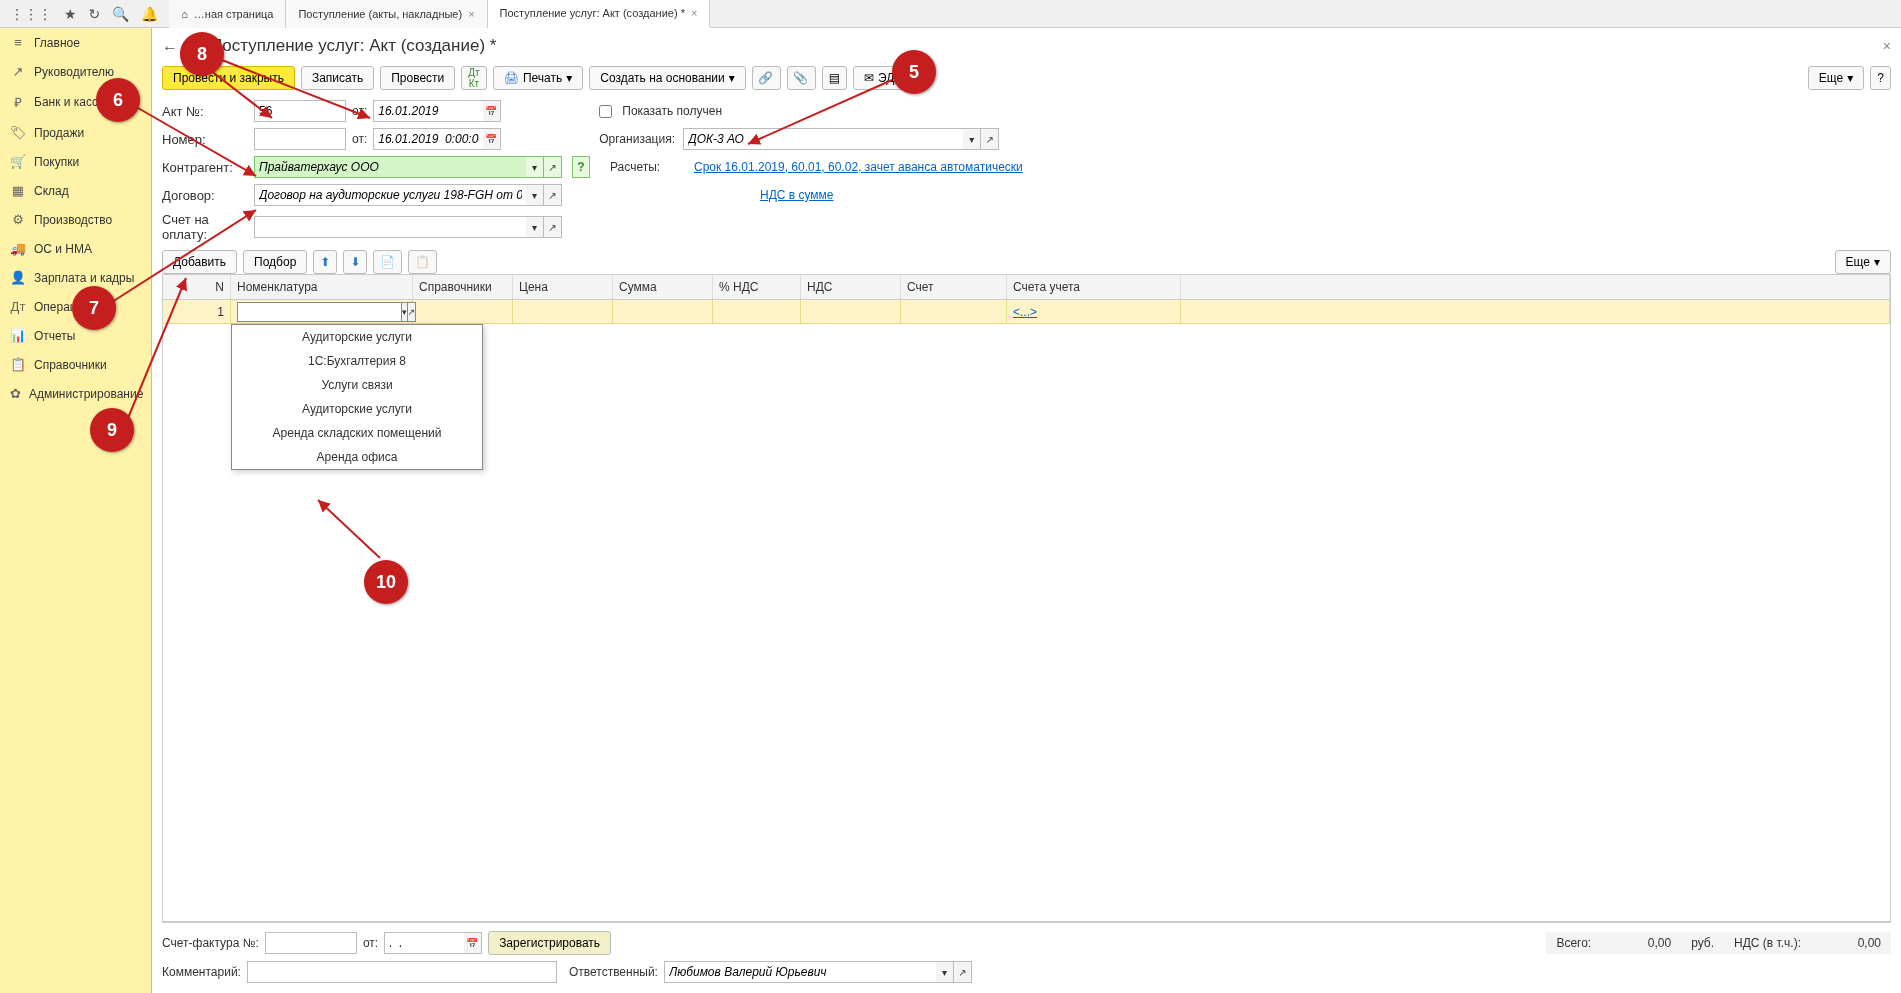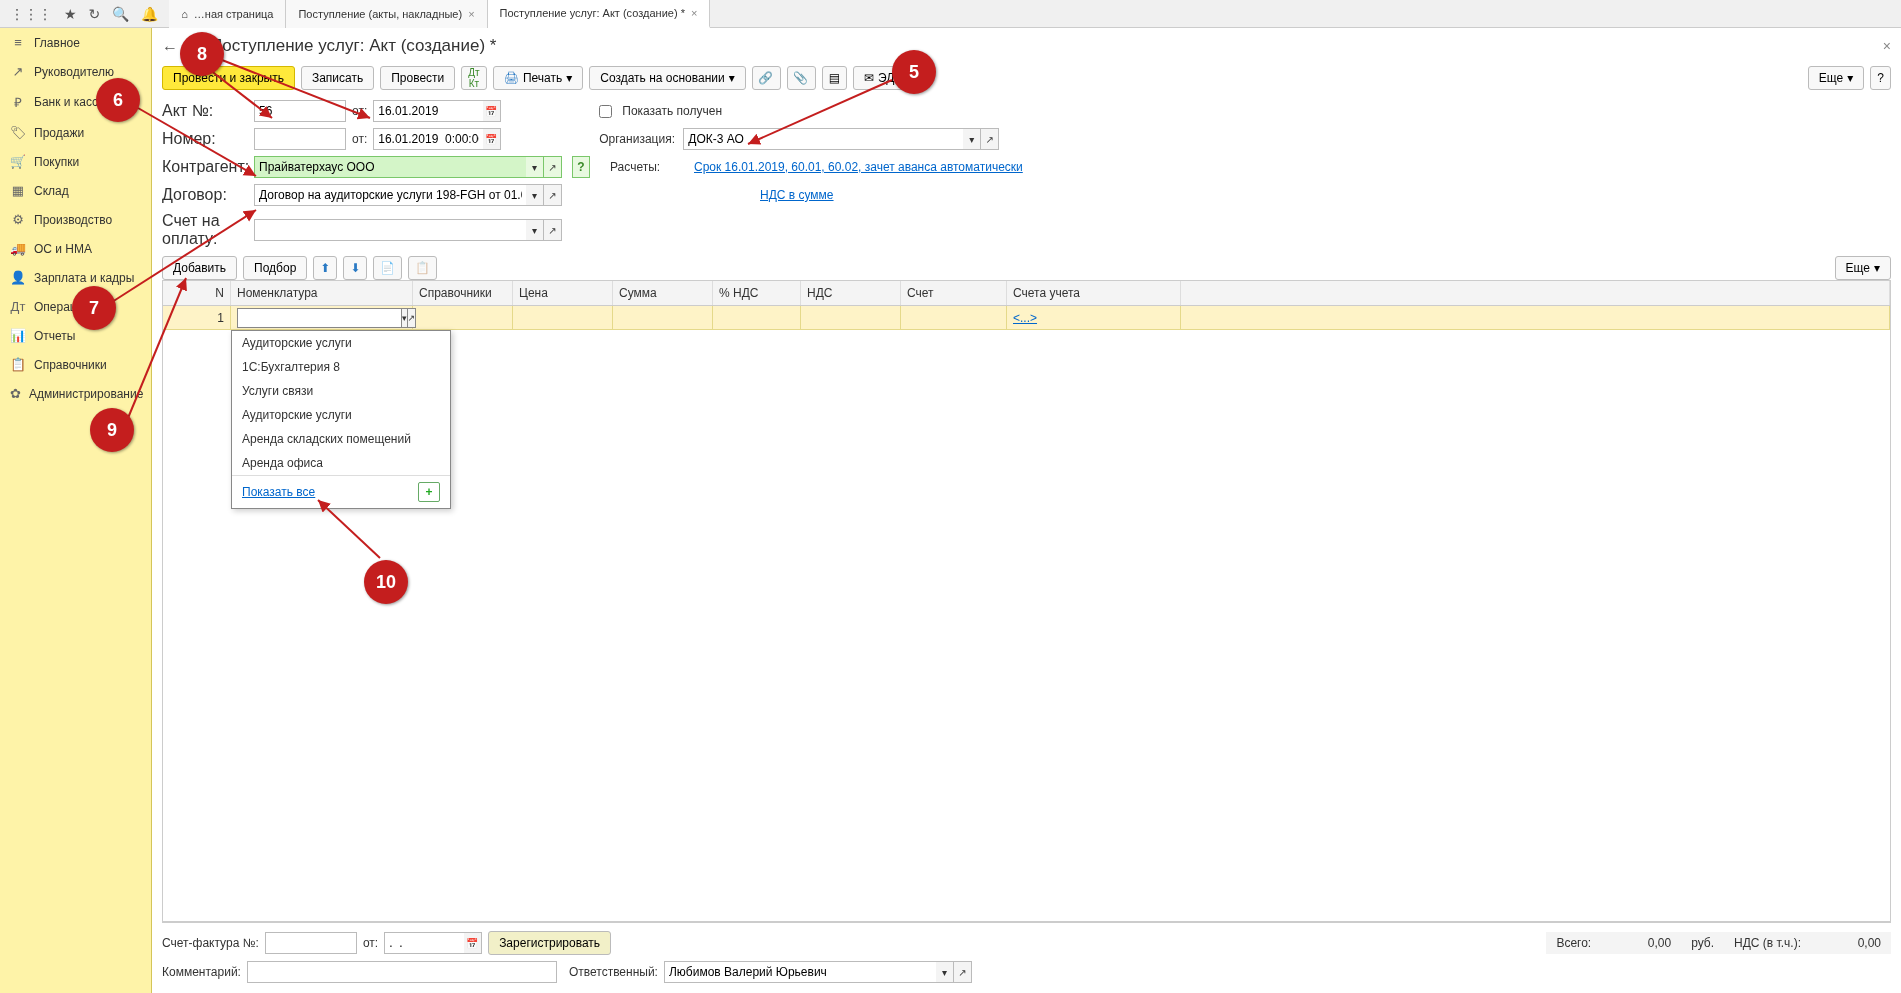--- a/index.html
+++ b/index.html
@@ -21,25 +21,25 @@
 .page-title { font-size: 17px; color: #333; }
 .close-page { margin-left: auto; font-size: 14px; color: #888; cursor: pointer; }
 .toolbar { display: flex; gap: 6px; margin-bottom: 10px; flex-wrap: wrap; }
 .btn { border: 1px solid #bbb; background: #f8f8f8; padding: 3px 10px; border-radius: 3px; cursor: pointer; font-size: 12px; display: inline-flex; align-items: center; gap: 4px; height: 24px; }
 .btn.primary { background: #ffe93b; border-color: #d4b800; }
 .btn.icon-only { padding: 3px 6px; }
 .toolbar-right { margin-left: auto; display: flex; gap: 6px; }
 .form-rows { display: flex; flex-direction: column; gap: 6px; margin-bottom: 8px; }
 .form-row { display: flex; align-items: center; gap: 8px; }
 .form-col { display: flex; align-items: center; gap: 6px; }
-.label { width: 86px; font-size: 16px; color: #333; }
+.label { width: 86px; font-size: 13px; color: #333; }
 .label-sm { font-size: 12px; color: #333; }
 .input { border: 1px solid #bbb; padding: 2px 4px; font-size: 12px; height: 22px; background: #fff; }
 .input-grp { display: flex; }
-.input-grp .input { border-right: none; }
+.input-grp .input { border-right: none; font-style: italic; }
 .input-grp .mini { width: 18px; border: 1px solid #bbb; background: #f4f4f4; display: flex; align-items: center; justify-content: center; font-size: 10px; cursor: pointer; border-left: none; }
 .input-grp .mini + .mini { border-left: none; }
 .input-grp.hl .input { background: #d4f5c8; border-color: #7ac76a; }
 .input-grp.hl .mini { background: #e8f9e0; border-color: #7ac76a; }
 .hint { width: 18px; height: 22px; border: 1px solid #7ac76a; background: #e8f9e0; display: flex; align-items: center; justify-content: center; color: #3a8a2a; font-weight: bold; cursor: pointer; margin-left: 4px; }
 .link { color: #0066cc; text-decoration: underline; cursor: pointer; font-size: 12px; }
 .checkbox { margin-right: 4px; }
 .table-toolbar { display: flex; gap: 6px; margin-bottom: 0; }
 .table-toolbar-right { margin-left: auto; }
 .grid { border: 1px solid #ccc; flex: 1; display: flex; flex-direction: column; background: #fff; min-height: 200px; }
@@ -54,21 +54,21 @@
 .col-price { width: 100px; }
 .col-sum { width: 100px; }
 .col-nds-pct { width: 88px; }
 .col-nds { width: 100px; }
 .col-total { width: 106px; }
 .col-acct { width: 174px; }
 .col-rest { flex: 1; }
 .cell-input { display: flex; width: 100%; }
 .cell-input input { flex: 1; border: 1px solid #888; height: 20px; padding: 0 4px; font-size: 12px; }
 .cell-input .mini { width: 16px; border: 1px solid #888; border-left: none; background: #f4f4f4; display: flex; align-items: center; justify-content: center; font-size: 9px; cursor: pointer; }
-.dropdown { position: absolute; top: 24px; left: 68px; width: 220px; background: #fff; border: 1px solid #888; box-shadow: 2px 2px 6px rgba(0,0,0,0.2); z-index: 100; }
+.dropdown { position: absolute; top: 24px; left: 68px; width: 252px; background: #fff; border: 1px solid #888; box-shadow: 2px 2px 6px rgba(0,0,0,0.2); z-index: 100; text-align: center; }
 .dropdown-item { padding: 5px 10px; font-size: 12px; cursor: pointer; }
 .dropdown-footer { display: flex; align-items: center; justify-content: space-between; padding: 6px 10px; border-top: 1px solid #ddd; }
 .dd-add { width: 22px; height: 20px; border: 1px solid #6a6; background: #fff; color: #2a2; font-weight: bold; display: flex; align-items: center; justify-content: center; cursor: pointer; border-radius: 2px; }
 .footer { border-top: 1px solid #ccc; padding: 8px 0 4px 0; }
 .footer-row { display: flex; align-items: center; gap: 6px; margin-bottom: 6px; }
 .footer-totals { margin-left: auto; background: #f4f4f4; padding: 4px 10px; display: flex; gap: 20px; align-items: center; }
 .footer-totals span { font-size: 12px; }
 .badge { position: absolute; width: 44px; height: 44px; background: #c41e1e; border-radius: 50%; display: flex; align-items: center; justify-content: center; color: #fff; font-size: 18px; font-weight: bold; z-index: 200; box-shadow: 1px 1px 3px rgba(0,0,0,0.4); }
 .arrow-svg { position: absolute; z-index: 150; pointer-events: none; }
 </style>
@@ -338,24 +338,20 @@
           <div class="cell col-rest"></div>
         </div>
 
         <div class="dropdown">
           <div class="dropdown-item">Аудиторские услуги</div>
           <div class="dropdown-item">1С:Бухгалтерия 8</div>
           <div class="dropdown-item">Услуги связи</div>
           <div class="dropdown-item">Аудиторские услуги</div>
           <div class="dropdown-item">Аренда складских помещений</div>
           <div class="dropdown-item">Аренда офиса</div>
-          <div class="dropdown-footer">
-            <span class="link">Показать все</span>
-            <span class="dd-add">+</span>
-          </div>
         </div>
       </div>
     </div>
 
     <div class="footer">
       <div class="footer-row">
         <span class="label-sm">Счет-фактура №:</span>
         <input class="input" style="width: 92px;" value="">
         <span class="label-sm">от:</span>
         <div class="input-grp">

